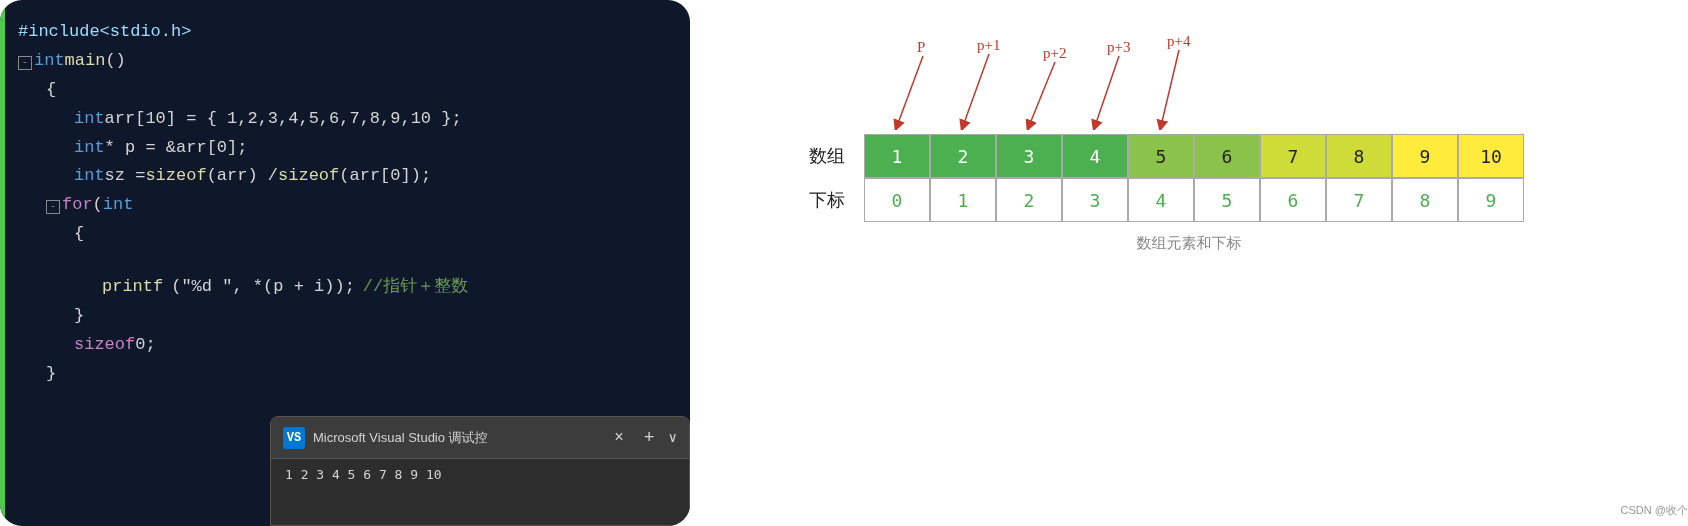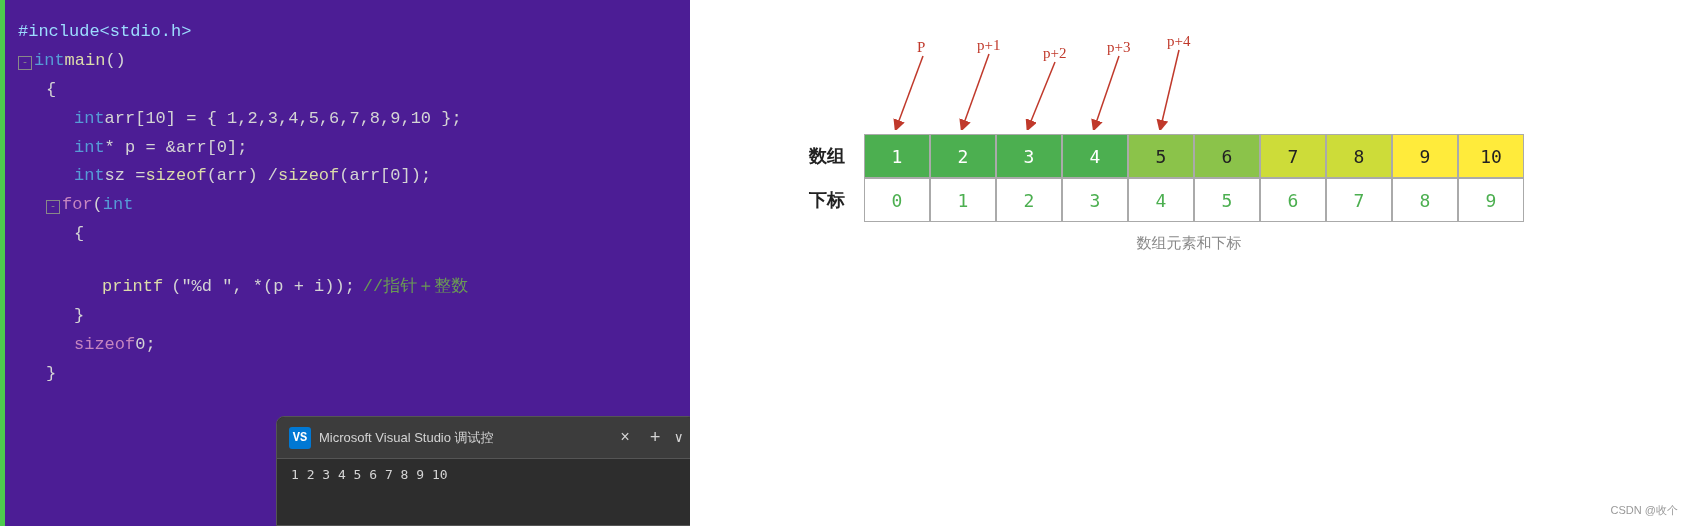--- a/index.html
+++ b/index.html
@@ -9,25 +9,26 @@
       background: #fff;
       display: flex;
       font-family: 'Consolas', 'Courier New', monospace;
       overflow: hidden;
     }
 
     
     .editor-panel {
       width: 690px;
       height: 526px;
-      background: #4c1d95;
+      background: #0f172a;
       flex-shrink: 0;
       padding: 10px 0;
       overflow: hidden;
       position: relative;
+      border-radius: 22px;
     }
 
     .code-lines {
       padding-left: 18px;
       padding-top: 8px;
     }
 
     .code-line {
       display: flex;
       align-items: baseline;
@@ -57,21 +58,21 @@
       top: 0;
       width: 5px;
       height: 100%;
       background: #4ec94e;
     }
 
     
     .taskbar-popup {
       position: absolute;
       bottom: 0;
-      left: 276px;
+      left: 270px;
       width: 420px;
       height: 110px;
       background: #2d2d2d;
       border-radius: 8px 8px 0 0;
       border: 1px solid #555;
       z-index: 10;
     }
 
     .taskbar-header {
       display: flex;
@@ -140,21 +141,21 @@
       padding: 20px 30px;
       display: flex;
       flex-direction: column;
       align-items: center;
       position: relative;
     }
 
     .diagram-panel .watermark {
       position: absolute;
       bottom: 8px;
-      right: 10px;
+      right: 0;
       color: #999;
       font-size: 11px;
       font-family: sans-serif;
     }
 
     
     .arrows-row {
       display: flex;
       align-items: flex-end;
       margin-bottom: 4px;
@@ -176,21 +177,20 @@
     .row-label {
       width: 55px;
       display: flex;
       align-items: center;
       justify-content: flex-start;
       font-size: 18px;
       font-family: 'SimSun', serif;
       color: #222;
       padding-right: 8px;
       height: 44px;
-      font-weight: bold;
     }
 
     .array-cell {
       width: 66px;
       height: 44px;
       border: 1.5px solid #aaa;
       display: flex;
       align-items: center;
       justify-content: center;
       font-size: 18px;

